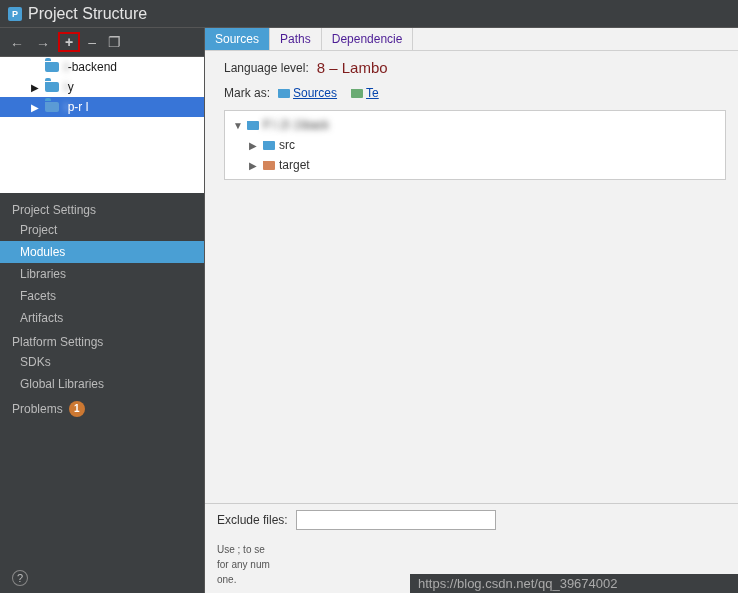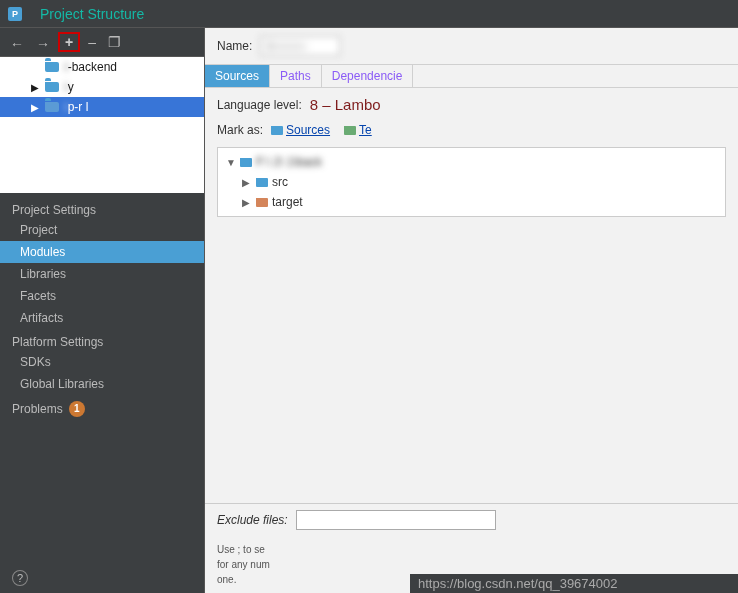--- a/index.html
+++ b/index.html
@@ -23,23 +23,22 @@
       border-bottom: 1px solid #555;
     }
     .title-bar-icon {
       width: 14px;
       height: 14px;
       background: #4a9fd4;
       border-radius: 2px;
       display: flex; align-items: center; justify-content: center;
     }
     .title-bar-text {
-      color: #14b8a6;
-      font-size: 14px;
-      margin-left: 12px;
+      color: #e5e5e5;
+      font-size: 16px;
     }
 
     
     .main-container {
       display: flex;
       height: calc(593px - 28px);
     }
 
     
     .sidebar {
@@ -228,35 +227,36 @@
 
     
     .tabs-row {
       display: flex;
       background: #f2f2f2;
       border-bottom: 1px solid #d0d0d0;
     }
     .tab {
       padding: 4px 10px;
       font-size: 12px;
-      color: #8b5cf6;
+      color: #4c1d95;
       cursor: pointer;
       border-right: 1px solid #d0d0d0;
     }
     .tab.active {
       background: #4a9fd4;
       color: #ffffff;
     }
 
     
     .content-body {
       flex: 1;
       padding: 8px 12px;
       background: #f2f2f2;
       overflow: hidden;
+      margin-left: 7px;
     }
 
     .lang-level-row {
       display: flex;
       align-items: center;
       gap: 8px;
       margin-bottom: 10px;
     }
     .lang-label {
       font-size: 12px;
@@ -333,21 +333,20 @@
       display: flex;
       align-items: center;
       gap: 8px;
       padding: 6px 12px;
       background: #f2f2f2;
       border-top: 1px solid #cccccc;
     }
     .exclude-label {
       font-size: 12px;
       color: #333;
-      font-style: italic;
     }
     .exclude-input {
       border: 1px solid #aaaaaa;
       background: #fff;
       width: 200px;
       height: 20px;
     }
 
     .hint-box {
       padding: 6px 12px;
@@ -433,26 +432,20 @@
     </div>
 
     <div style="flex:1; background:#3c3f41;"></div>
     <div class="help-icon">
       <span style="border:1px solid #888; border-radius:50%; padding:1px 4px; font-size:11px;">?</span>
     </div>
   </div>
 
   <div class="content-area" style="position:relative;">
 
-    <div class="name-row">
-      <span class="name-label">Name:</span>
-      <div class="name-value">
-        <span style="filter:blur(3px);">i———</span>
-      </div>
-    </div>
 
     <div class="tabs-row">
       <div class="tab active">Sources</div>
       <div class="tab">Paths</div>
       <div class="tab">Dependencie</div>
     </div>
 
     <div class="content-body">
 
       <div class="lang-level-row">

